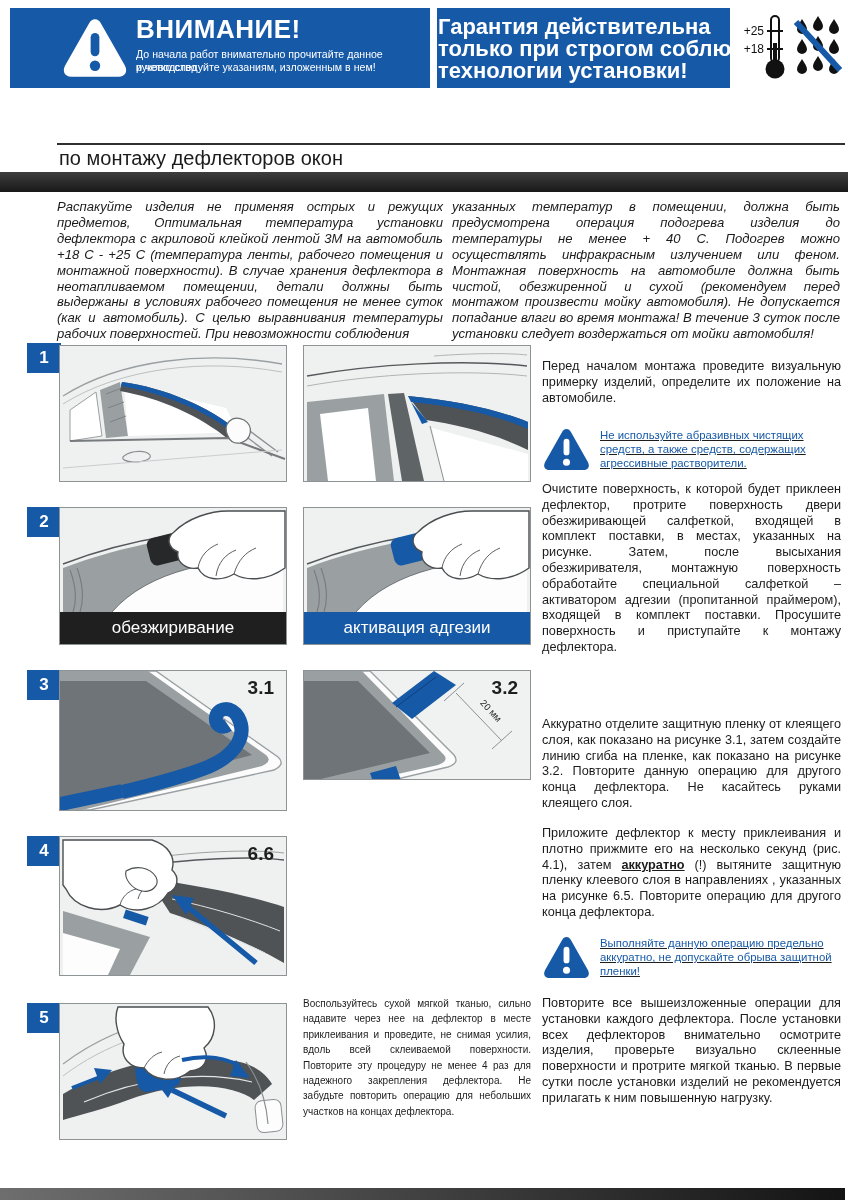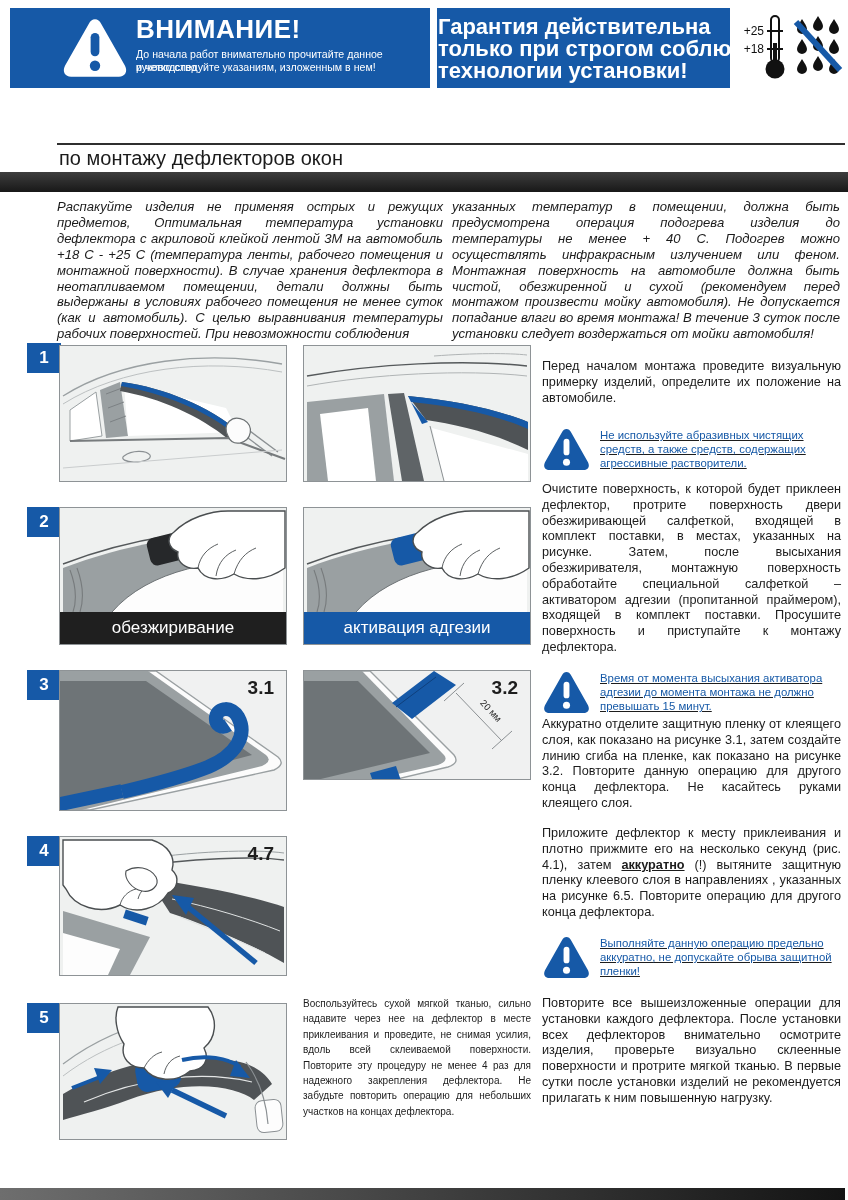--- a/index.html
+++ b/index.html
@@ -213,21 +213,21 @@
       <path d="M88,42 C140,48 195,60 224,70 L224,126 C185,104 140,86 110,76 Z" fill="#4f5356"></path>
       <path d="M120,80 C150,92 180,104 205,116 M112,62 C150,70 190,82 220,94" fill="none" stroke="#dfe2e2" stroke-width="1"></path>
       <rect x="102" y="20" width="9" height="22" fill="#1659a7" transform="rotate(12 106 31)"></rect>
       <rect x="64" y="76" width="24" height="9" fill="#1659a7" transform="rotate(18 76 80)"></rect>
       <path d="M3,3 L92,3 C108,8 116,20 112,33 C120,40 118,52 108,56 C98,72 76,78 60,68 C40,78 14,70 6,52 L3,48 Z" fill="#fff" stroke="#4a4e50" stroke-width="1.4"></path>
       <path d="M60,68 C62,60 68,54 76,52 M78,62 C80,54 86,48 94,46" fill="none" stroke="#4a4e50" stroke-width="0.9"></path>
       <path d="M66,34 C76,28 90,30 96,40 C100,48 92,56 82,54 C72,52 64,42 66,34 Z" fill="#fff" stroke="#4a4e50" stroke-width="1.1"></path>
       <line x1="196" y1="126" x2="128" y2="70" stroke="#1659a7" stroke-width="5.5"></line>
       <polygon points="112,58 134,61 126,78" fill="#1659a7"></polygon>
     </svg>
-    <div class="figlab">4.7</div>
+    <div class="figlab">6.6</div>
   </div>
 
   <div class="badge" style="top:1003px">5</div>
   <div class="img" style="left:59px;top:1003px;width:228px;height:137px">
     <svg width="226" height="135" viewBox="0 0 226 135">
       <rect width="226" height="135" fill="#eff1f0"></rect>
       <path d="M3,60 C45,28 95,12 150,6" fill="none" stroke="#9aa0a2" stroke-width="1.2"></path>
       <path d="M3,72 C45,40 95,24 152,18" fill="none" stroke="#bcc0c1" stroke-width="1"></path>
       <path d="M3,116 L3,90 C60,56 130,46 180,58 C196,62 206,70 212,80 L194,96 C176,82 128,74 68,96 C44,105 20,111 3,116 Z" fill="#4f5356"></path>
       <path d="M24,98 C80,74 140,66 192,78" fill="none" stroke="#e4e6e6" stroke-width="1.2"></path>
@@ -251,28 +251,20 @@
     <svg class="wtri" viewBox="0 0 48 44">
       <path d="M24,1 C26,1 27.4,2.2 28.5,4.2 L46,35 C48.2,39.4 46,43 41.5,43 L6.5,43 C2,43 -0.2,39.4 2,35 L19.5,4.2 C20.6,2.2 22,1 24,1 Z" fill="#1659a7"></path>
       <rect x="21" y="11" width="6" height="17" rx="3" fill="#fff"></rect>
       <circle cx="24" cy="35" r="3.6" fill="#fff"></circle>
     </svg>
     <div class="wtext">Не используйте абразивных чистящих средств, а также средств, содержащих агрессивные растворители.</div>
   </div>
 
   <div class="rp" style="top:482px">Очистите поверхность, к которой будет приклеен дефлектор, протрите поверхность двери обезжиривающей салфеткой, входящей в комплект поставки, в местах, указанных на рисунке. Затем, после высыхания обезжиривателя,  монтажную поверхность обработайте специальной салфеткой – активатором адгезии (пропитанной праймером), входящей в комплект поставки. Просушите поверхность и приступайте к монтажу дефлектора.</div>
 
-  <div class="warn" style="top:671px">
-    <svg class="wtri" viewBox="0 0 48 44">
-      <path d="M24,1 C26,1 27.4,2.2 28.5,4.2 L46,35 C48.2,39.4 46,43 41.5,43 L6.5,43 C2,43 -0.2,39.4 2,35 L19.5,4.2 C20.6,2.2 22,1 24,1 Z" fill="#1659a7"></path>
-      <rect x="21" y="11" width="6" height="17" rx="3" fill="#fff"></rect>
-      <circle cx="24" cy="35" r="3.6" fill="#fff"></circle>
-    </svg>
-    <div class="wtext">Время от момента высыхания активатора адгезии до момента монтажа не должно превышать 15 минут.</div>
-  </div>
 
   <div class="rp" style="top:717px">Аккуратно отделите защитную пленку от клеящего слоя, как показано на рисунке 3.1, затем создайте линию сгиба на пленке, как показано на рисунке 3.2. Повторите данную операцию для другого конца дефлектора. Не касайтесь руками клеящего слоя.</div>
 
   <div class="rp" style="top:826px"><span>Приложите дефлектор к месту приклеивания и плотно прижмите его на несколько секунд (рис. 4.1), затем </span><span class="emph">аккуратно</span><span> (!) вытяните защитную пленку клеевого слоя в направлениях , указанных на рисунке 6.5. Повторите операцию для другого конца дефлектора.</span></div>
 
   <div class="warn" style="top:936px">
     <svg class="wtri" viewBox="0 0 48 44">
       <path d="M24,1 C26,1 27.4,2.2 28.5,4.2 L46,35 C48.2,39.4 46,43 41.5,43 L6.5,43 C2,43 -0.2,39.4 2,35 L19.5,4.2 C20.6,2.2 22,1 24,1 Z" fill="#1659a7"></path>
       <rect x="21" y="11" width="6" height="17" rx="3" fill="#fff"></rect>
       <circle cx="24" cy="35" r="3.6" fill="#fff"></circle>

